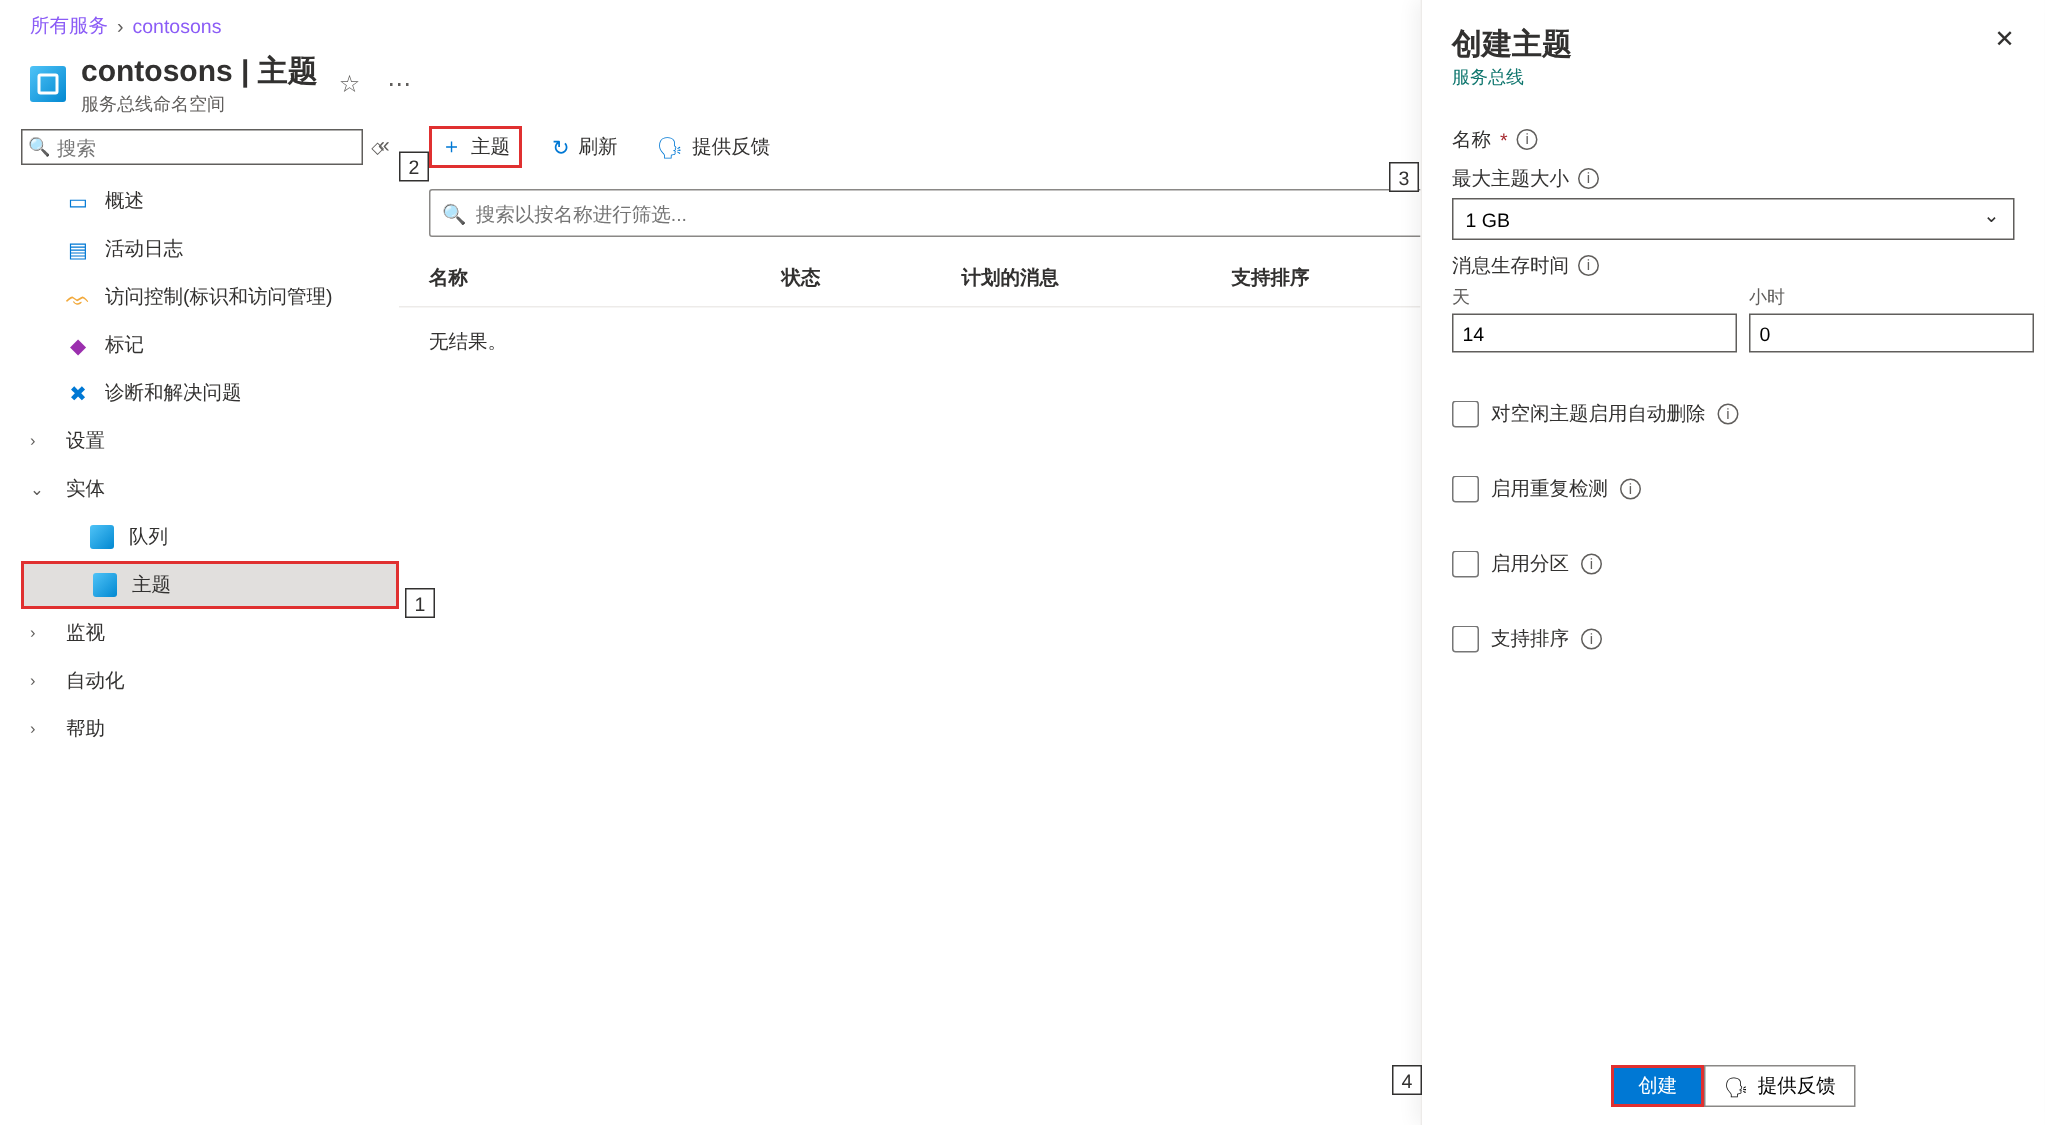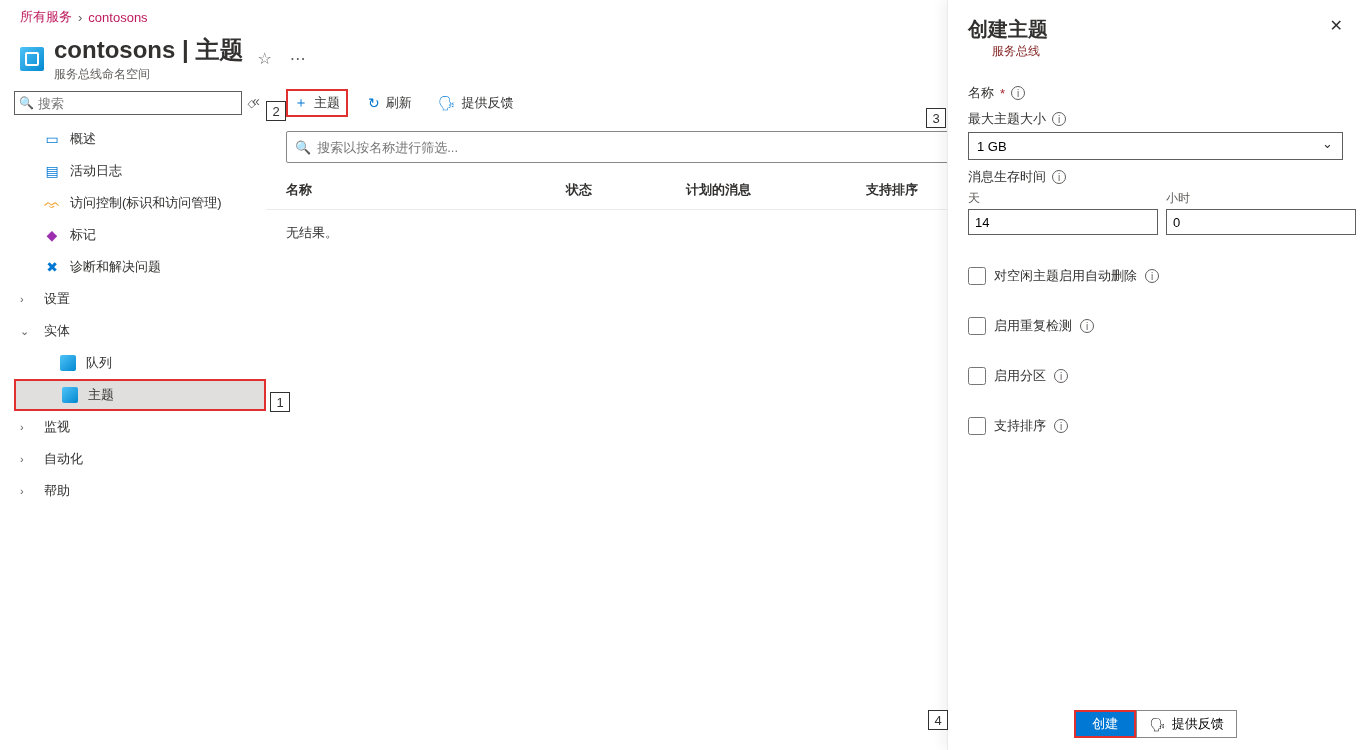--- a/index.html
+++ b/index.html
@@ -1,29 +1,29 @@
 <!DOCTYPE html>
 <html><head>
 <meta charset="utf-8">
 <style>
 * { margin: 0; padding: 0; box-sizing: border-box; font-family: "Segoe UI", -apple-system, sans-serif; }
 body { font-size: 13px; color: #323130; background: #fff; overflow: hidden; }
 .page { display: flex; flex-direction: column; width: 1363px; height: 750px; position: relative; }
 
 
 .breadcrumb { display: flex; align-items: center; gap: 6px; padding: 8px 20px 4px; font-size: 13px; }
-.breadcrumb a { color: #be185d; text-decoration: none; cursor: pointer; }
+.breadcrumb a { color: #8b5cf6; text-decoration: none; cursor: pointer; }
 .breadcrumb .sep { color: #605e5c; }
 
 
 .header-row { display: flex; align-items: center; padding: 4px 20px 0; gap: 10px; }
 .svc-icon { width: 24px; height: 24px; background: linear-gradient(135deg,#4fc3f7,#0288d1); border-radius: 2px; position: relative; }
 .svc-icon::after { content:""; position:absolute; inset:5px; border:2px solid #fff; border-radius:2px; }
 .title-block { display:flex; flex-direction:column; }
-.title-main { font-size: 24px; font-weight: 600; text-align: right; }
+.title-main { font-size: 20px; font-weight: 600; text-align: right; }
 .title-sub { font-size: 12px; color: #605e5c; }
 .star-btn,.more-btn { background:none; border:none; cursor:pointer; color:#605e5c; font-size:16px; padding:4px; }
 
 
 .body { display:flex; flex:1; overflow:hidden; }
 .sidebar { width:266px; border-right:none; padding:8px 0 0 14px; }
 .search-row { display:flex; align-items:center; gap:6px; padding-right:10px; margin-bottom:8px; }
 .search-box { flex:1; display:flex; align-items:center; border:1px solid #605e5c; height:24px; padding:0 4px; }
 .search-box input { border:none; outline:none; flex:1; font-size:13px; padding-left:4px; }
 .search-icon { color:#0078d4; font-size:12px; }
@@ -49,33 +49,33 @@
 .toolbar { display:flex; align-items:center; height:40px; padding-left:20px; gap:14px; position:relative; }
 .tbtn { display:flex; align-items:center; gap:6px; background:none; border:none; cursor:pointer; font-size:13px; color:#323130; padding:4px 6px; height:28px; }
 .tbtn.highlight { border:2px solid #e03030; }
 .tbtn .ticon { font-size:14px; color:#0078d4; }
 .filter-row { padding:8px 20px; }
 .filter-box { border:1px solid #a8886; border-bottom:1px solid #8a8886; display:flex; align-items:center; height:32px; padding:0 8px; width:100%; border:1px solid #8a8886; border-radius:2px; }
 .filter-box input { border:none; outline:none; flex:1; font-size:13px; }
 .filter-box .fi { color:#605e5c; margin-right:6px; }
 .table-head { display:flex; padding:10px 20px; font-size:13px; color:#323130; font-weight:600; border-bottom:1px solid #edebe9; }
 .col-name { width:235px; }
-.col-status { width:120px;margin-left:45px; }
+.col-status { width:120px; }
 .col-sched { width:180px; }
 .col-size { width:120px; }
 .no-results { padding:14px 20px; font-size:13px; }
 
 
 .callout { position:absolute; display:flex; align-items:center; justify-content:center; width:20px; height:20px; border:1px solid #323130; background:#fff; font-size:13px; z-index:5; }
 
 
 .panel { position:absolute; right:0; top:0; bottom:0; width:416px; background:#fff; border-left:1px solid #edebe9; display:flex; flex-direction:column; box-shadow:-4px 0 12px rgba(0,0,0,0.06); }
 .panel-head { display:flex; justify-content:space-between; align-items:flex-start; padding:16px 20px 8px; }
 .panel-title { font-size:20px; font-weight:600; }
-.panel-sub { font-size:12px; color:#7f1d1d;margin-left:24px; }
+.panel-sub { font-size:12px; color:#0f766e; }
 .close-btn { background:none; border:none; cursor:pointer; font-size:16px; color:#323130; }
 .panel-body { flex:1; overflow:auto; padding:8px 20px; }
 .form-label { display:flex; align-items:center; gap:6px; font-size:13px; margin:8px 0 4px; }
 .form-label .req { color:#a4262c; }
 .info-icon { display:inline-flex; width:14px; height:14px; border:1px solid #605e5c; border-radius:50%; align-items:center; justify-content:center; font-size:10px; color:#605e5c; }
 .text-input { width:100%; height:26px; border:1px solid #323130; padding:0 8px; font-size:13px; outline:none; }
 .text-input.hl { border:2px solid #e03030; }
 .select-wrap { position:relative; }
 .select-wrap select { width:100%; height:28px; border:1px solid #605e5c; padding:0 8px; font-size:13px; appearance:none; background:#fff; }
 .select-wrap::after { content:"⌄"; position:absolute; right:10px; top:4px; pointer-events:none; }

